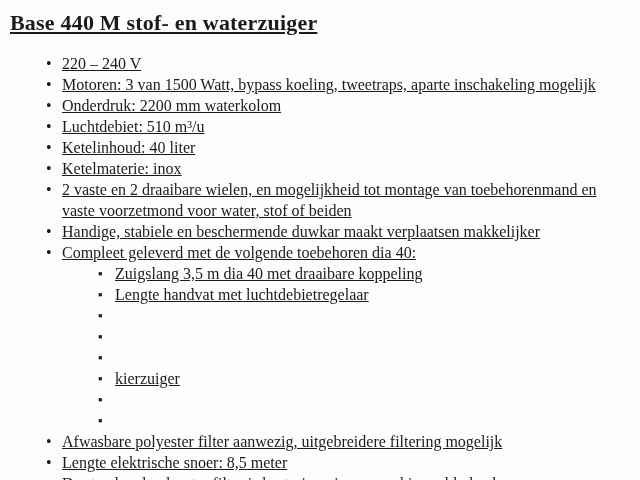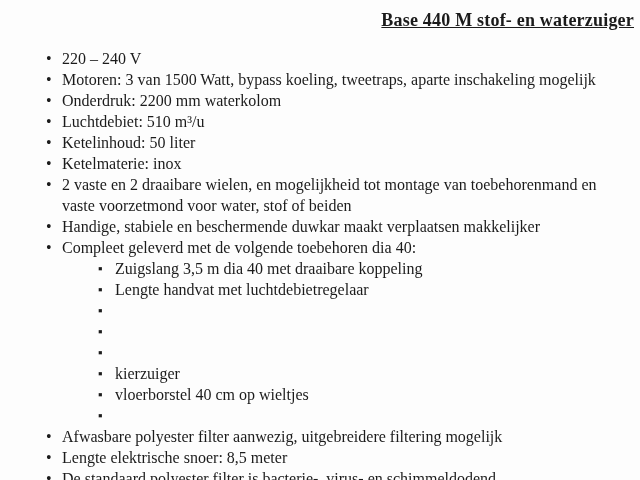--- a/index.html
+++ b/index.html
@@ -13,25 +13,24 @@
   }
   .page {
     box-sizing: border-box;
     width: 640px;
     height: 480px;
     padding: 8px 6px 0 10px;
   }
   .title {
     margin: 0;
     padding: 2px 0 0 0;
-    font-size: 18px;
+    font-size: 22px;
     font-weight: bold;
     text-decoration: underline;
     letter-spacing: 0.2px;
-    text-align: right;
   }
   ul.spec-list {
     list-style: none;
     margin: 17px 0 0 0;
     padding: 0;
     font-size: 16px;
   }
   li.item {
     display: flex;
     align-items: flex-start;
@@ -42,21 +41,21 @@
     flex: 0 0 16px;
     width: 16px;
     font-size: 16px;
   }
   li.l2 { padding-left: 88px; }
   li.l2 .bullet {
     flex: 0 0 17px;
     width: 17px;
     font-size: 13px;
   }
-  .text { flex: 1 1 auto; padding-right: 4px; }
+  .text { flex: 1 1 auto; padding-right: 4px; text-decoration: underline; }
 </style>
 </head>
 <body>
 
 <div class="page">
   <h1 class="title">Base 440 M stof- en waterzuiger</h1>
 
   <ul class="spec-list">
       <li class="item l1">
       <span class="bullet">•</span>
@@ -69,21 +68,21 @@
       <li class="item l1">
       <span class="bullet">•</span>
       <span class="text">Onderdruk: 2200 mm waterkolom</span>
     </li>
       <li class="item l1">
       <span class="bullet">•</span>
       <span class="text">Luchtdebiet: 510 m³/u</span>
     </li>
       <li class="item l1">
       <span class="bullet">•</span>
-      <span class="text">Ketelinhoud: 50 liter</span>
+      <span class="text">Ketelinhoud: 40 liter</span>
     </li>
       <li class="item l1">
       <span class="bullet">•</span>
       <span class="text">Ketelmaterie: inox</span>
     </li>
       <li class="item l1">
       <span class="bullet">•</span>
       <span class="text">2 vaste en 2 draaibare wielen, en mogelijkheid tot montage van toebehorenmand en vaste voorzetmond voor water, stof of beiden</span>
     </li>
       <li class="item l1">
@@ -110,21 +109,20 @@
     </li>
       <li class="item l2">
       <span class="bullet">▪</span>
     </li>
       <li class="item l2">
       <span class="bullet">▪</span>
       <span class="text">kierzuiger</span>
     </li>
       <li class="item l2">
       <span class="bullet">▪</span>
-      <span class="text">vloerborstel 40 cm op wieltjes</span>
     </li>
       <li class="item l2">
       <span class="bullet">▪</span>
     </li>
       <li class="item l1">
       <span class="bullet">•</span>
       <span class="text">Afwasbare polyester filter aanwezig, uitgebreidere filtering mogelijk</span>
     </li>
       <li class="item l1">
       <span class="bullet">•</span>

